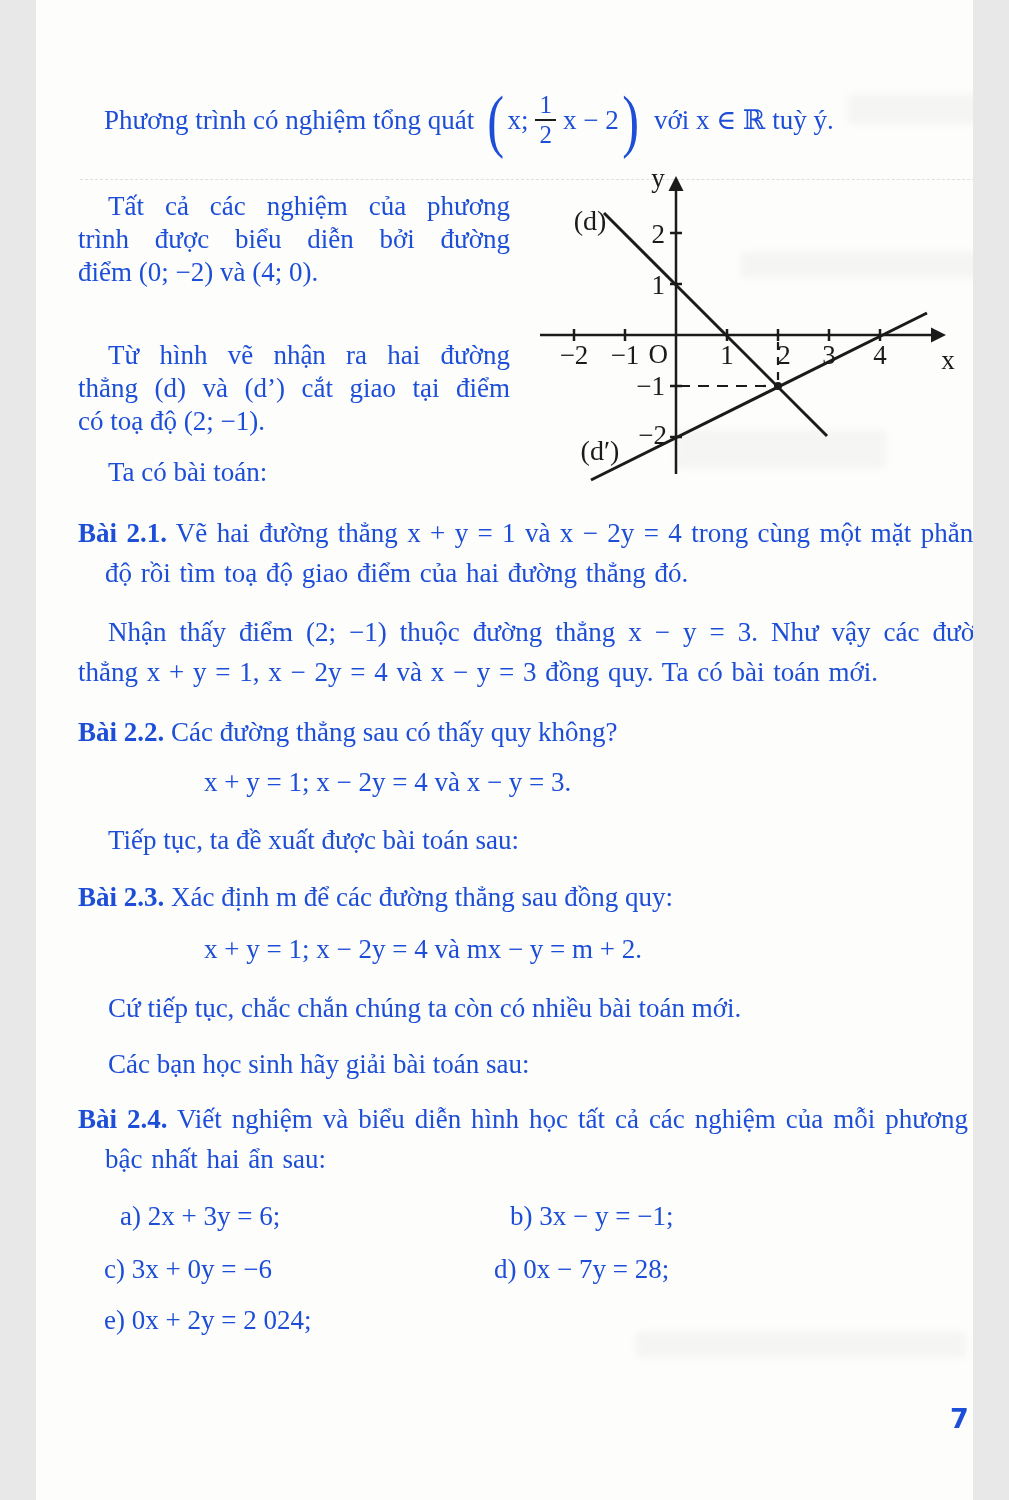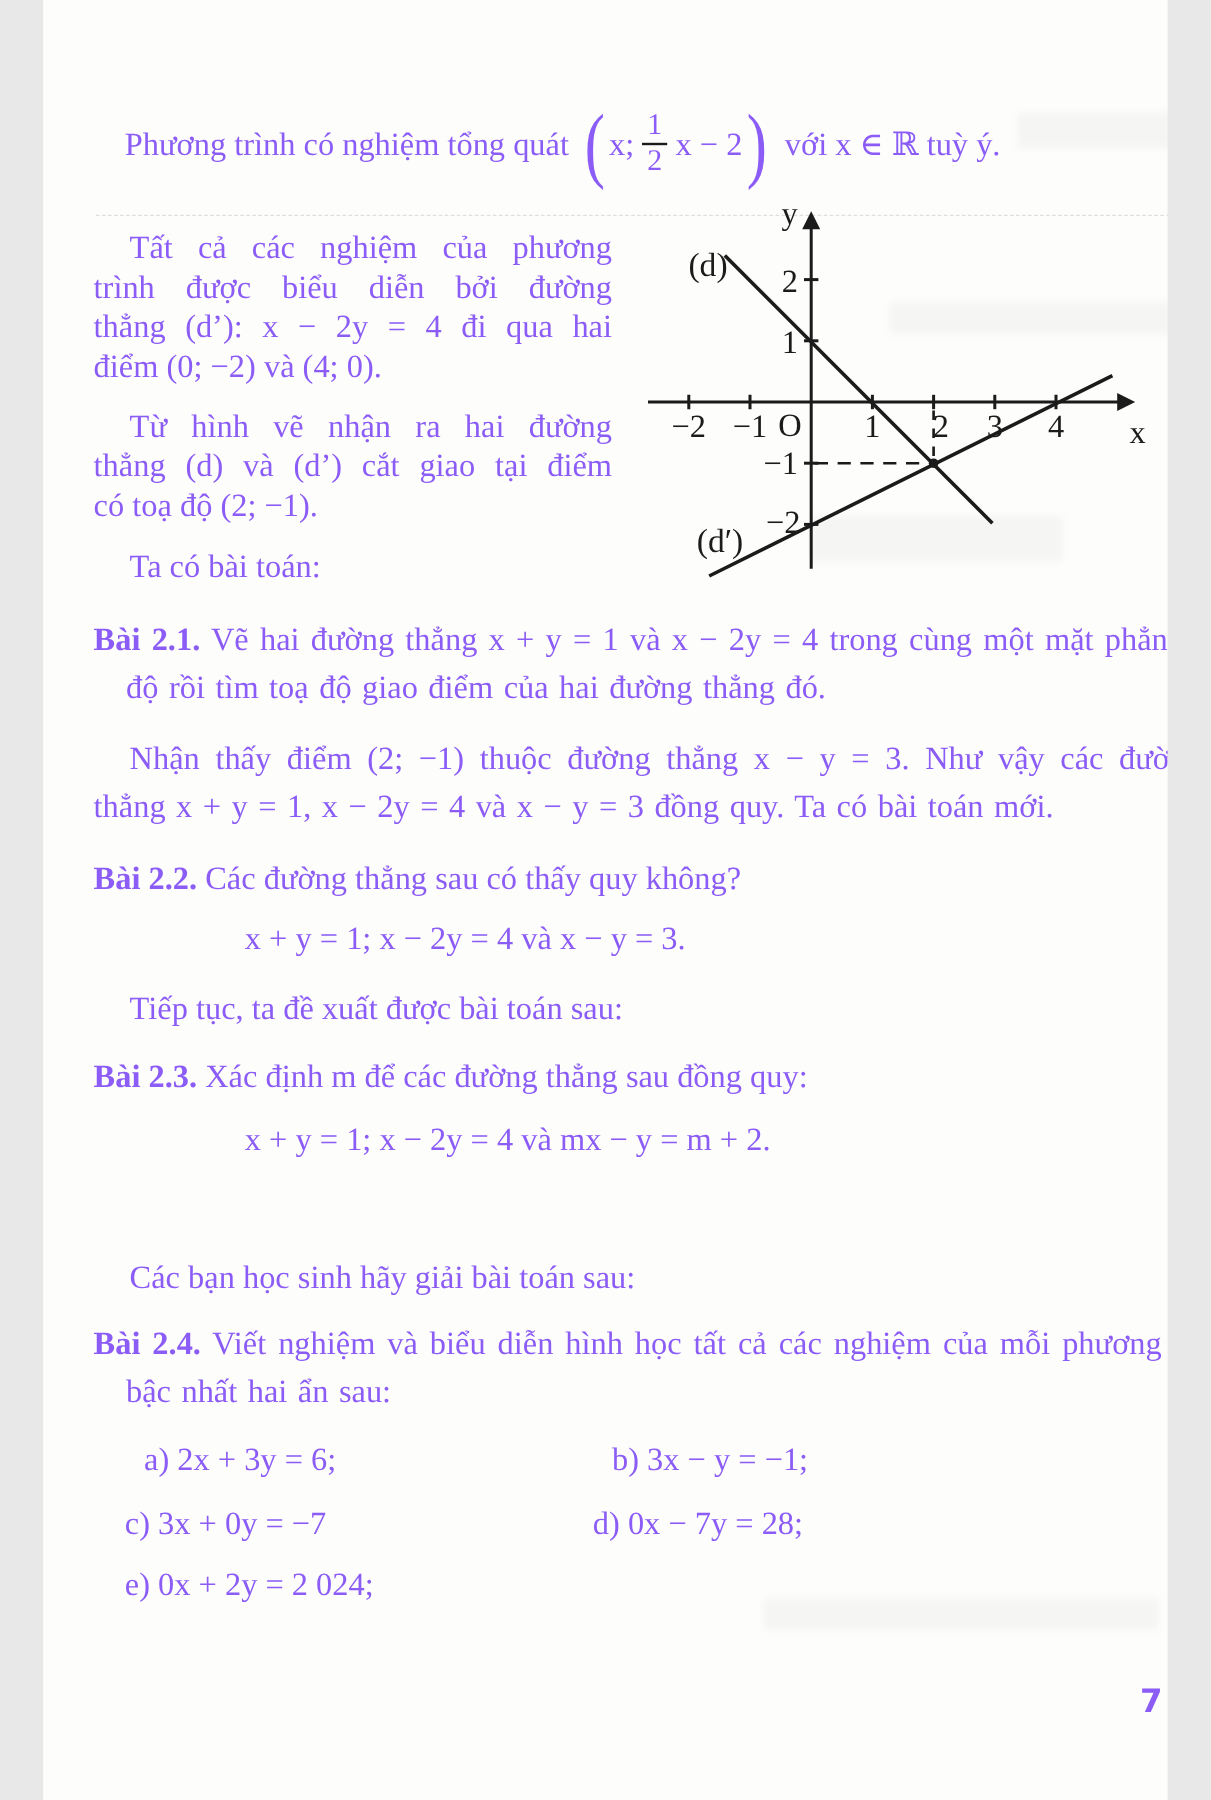--- a/index.html
+++ b/index.html
@@ -3,21 +3,21 @@
 <meta charset="utf-8">
 <style>
   html,body{margin:0;padding:0;}
   body{background:#e8e8e8;}
   .page{
     position:relative;
     width:937px;height:1500px;
     margin:0 auto;
     background:#fdfdfb;
     font-family:"Liberation Serif","DejaVu Serif",serif;
-    color:#8b5cf6;
+    color:#1d4ed8;
     overflow:hidden;
   }
   .abs{position:absolute;}
   .body-text{font-size:27px;line-height:40px;}
   .narrow{width:432px;font-size:27px;line-height:33px;}
   .jline{text-align:justify;text-align-last:justify;}
   .wide{width:924px;text-align:justify;word-spacing:2px;}
   .hang{padding-left:27px;text-indent:-27px;}
   .indent{text-indent:30px;}
   .b{font-weight:bold;}
@@ -58,21 +58,20 @@
       </span>
       <span>x − 2</span>
     </span>
     <span class="bigparen">)</span>
     <span class="gap-l">với x ∈ ℝ tuỳ ý.</span>
   </div>
 
   <div class="abs narrow" style="left:42px;top:190px;">
     <div class="jline" style="padding-left:30px;">Tất cả các nghiệm của phương</div>
     <div class="jline">trình được biểu diễn bởi đường</div>
-    <div class="jline">thẳng (d’): x − 2y = 4 đi qua hai</div>
     <div>điểm (0; −2) và (4; 0).</div>
   </div>
 
   <div class="abs narrow" style="left:42px;top:339px;">
     <div class="jline" style="padding-left:30px;">Từ hình vẽ nhận ra hai đường</div>
     <div class="jline">thẳng (d) và (d’) cắt giao tại điểm</div>
     <div>có toạ độ (2; −1).</div>
   </div>
 
   <div class="abs narrow indent" style="left:42px;top:456px;">Ta có bài toán:</div>
@@ -139,34 +138,35 @@
   <div class="abs eq" style="left:168px;top:765px;">x + y = 1; x − 2y = 4 và x − y = 3.</div>
 
   <div class="abs body-text indent" style="left:42px;top:820px;">Tiếp tục, ta đề xuất được bài toán sau:</div>
 
   <div class="abs body-text" style="left:42px;top:877px;">
     <span class="b">Bài 2.3.</span>
     <span>Xác định m để các đường thẳng sau đồng quy:</span>
   </div>
   <div class="abs eq" style="left:168px;top:932px;">x + y = 1; x − 2y = 4 và mx − y = m + 2.</div>
 
+  <div class="abs body-text indent" style="left:42px;top:988px;">Cứ tiếp tục, chắc chắn chúng ta còn có nhiều bài toán mới.</div>
 
   <div class="abs body-text indent" style="left:42px;top:1044px;text-align:center;">Các bạn học sinh hãy giải bài toán sau:</div>
 
   <div class="abs body-text wide hang" style="left:42px;top:1099px;">
     <span class="b">Bài 2.4.</span>
     <span>Viết nghiệm và biểu diễn hình học tất cả các nghiệm của mỗi phương trình bậc nhất hai ẩn sau:</span>
   </div>
 
   <div class="abs" style="left:16px;top:1199px;width:1009px;height:34px;padding-left:16px;">
     <span class="abs eq" style="left:68px;">a) 2x + 3y = 6;</span>
     <span class="abs eq" style="left:458px;">b) 3x − y = −1;</span>
   </div>
   <div class="abs" style="left:0;top:1252px;width:1009px;height:34px;">
-    <span class="abs eq" style="left:68px;">c) 3x + 0y = −7</span>
+    <span class="abs eq" style="left:68px;">c) 3x + 0y = −6</span>
     <span class="abs eq" style="left:458px;">d) 0x − 7y = 28;</span>
   </div>
   <div class="abs" style="left:0;top:1303px;width:1009px;height:34px;">
     <span class="abs eq" style="left:68px;">e) 0x + 2y = 2 024;</span>
   </div>
 
   <div class="abs pagenum" style="left:914px;top:1403px;">7</div>
 
 </div>
 

